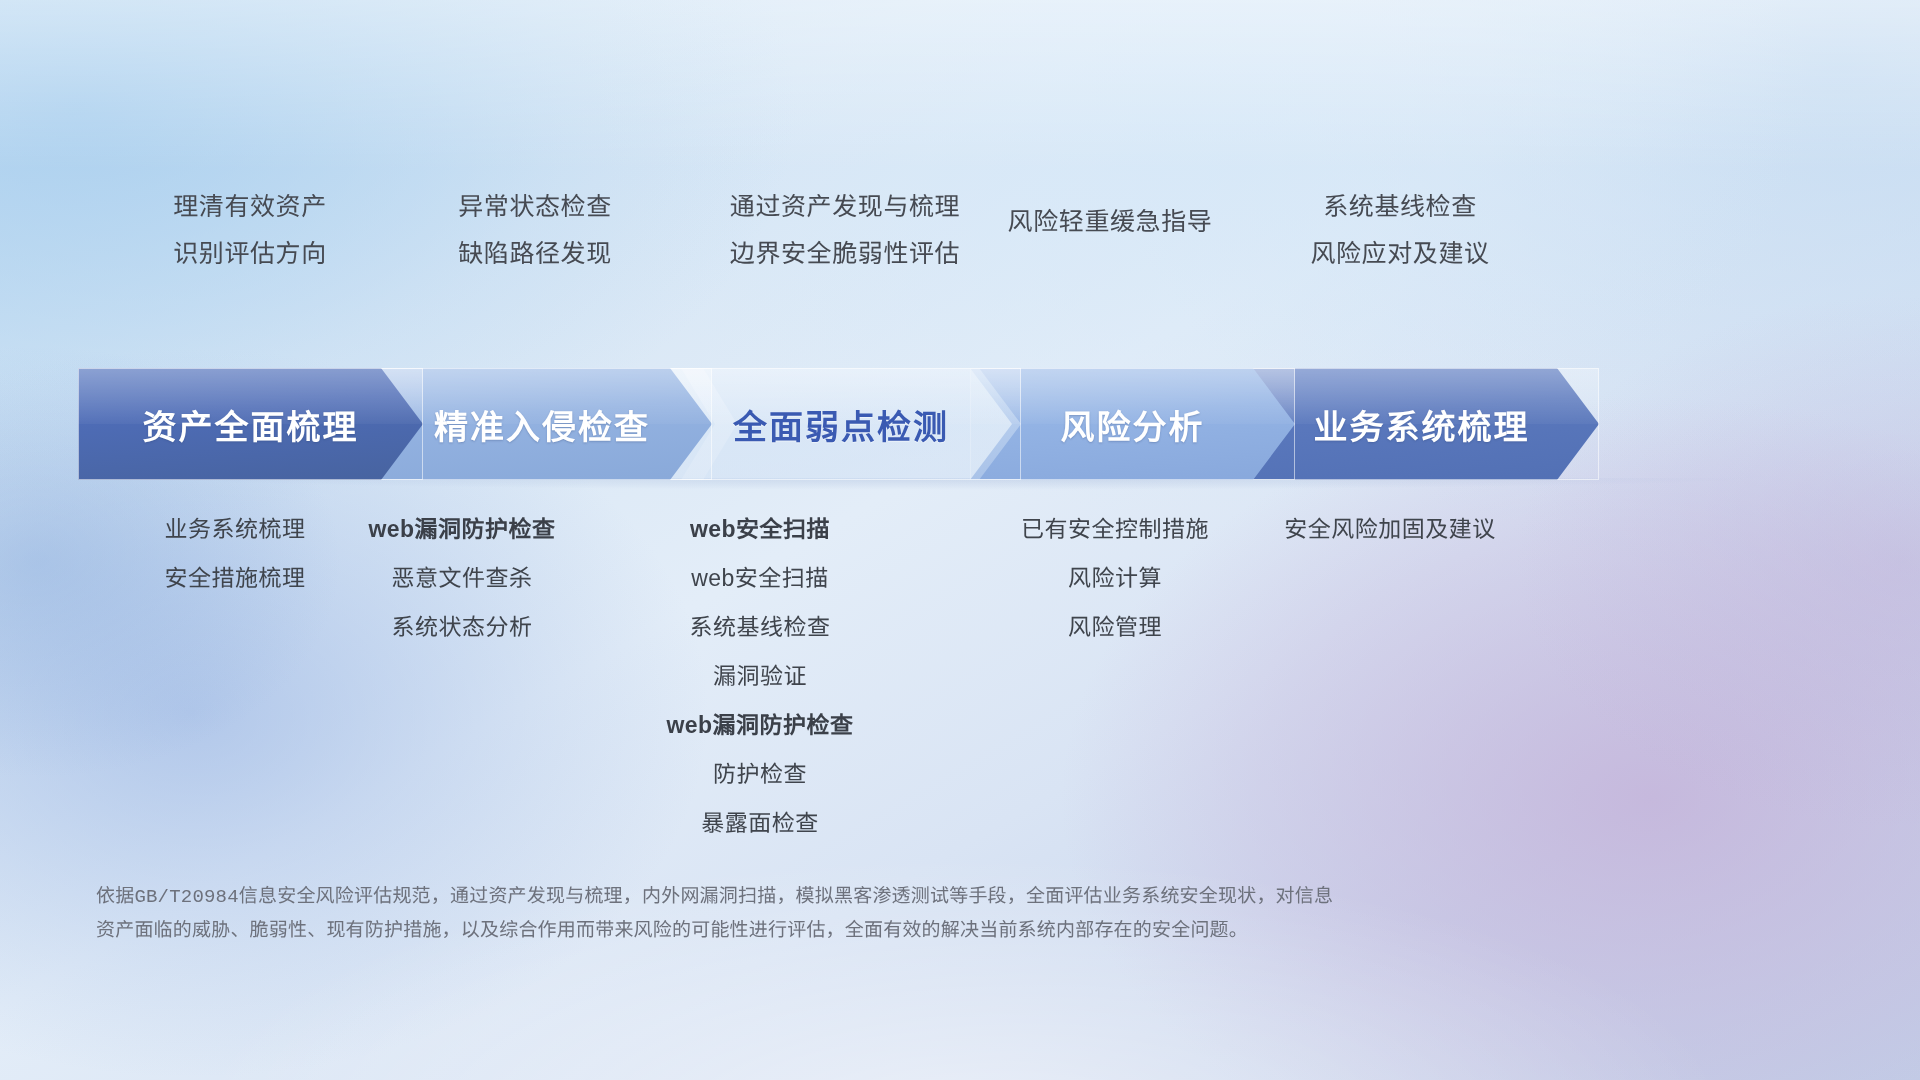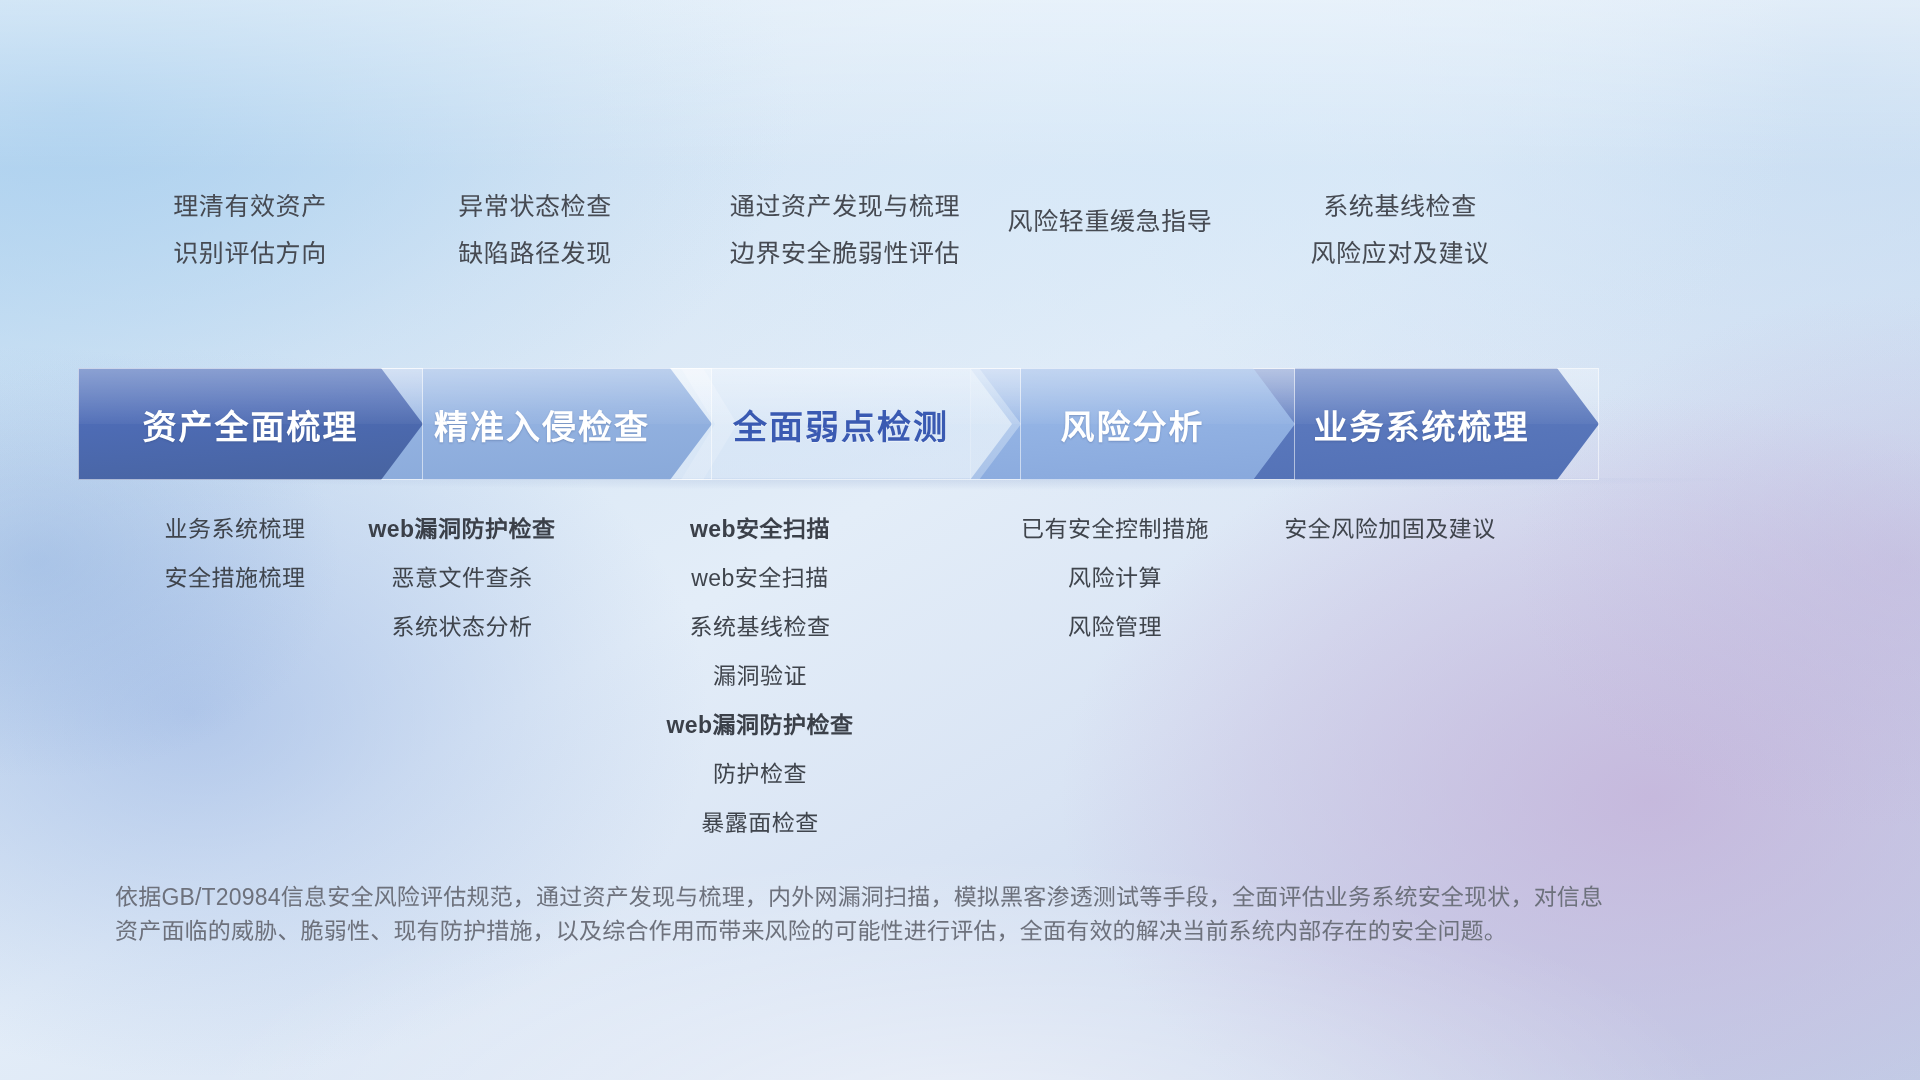--- a/index.html
+++ b/index.html
@@ -122,27 +122,27 @@
     font-size:23px;
     line-height:49px;
     letter-spacing:0.5px;
     white-space:nowrap;
   }
   .det-col .ln{display:block;}
   .det-col .ln.em{font-weight:bold;color:#3b4049;}
 
   
   .footer{
-    position:absolute;left:115px;top:880px;width:1520px;
+    position:absolute;left:96px;top:880px;width:1520px;
     color:#6d717c;
-    font-size:23px;
+    font-size:19px;
     line-height:34px;
     letter-spacing:0.2px;
     text-align:left;
-    font-family:Liberation Sans, sans-serif;
+    font-family:Liberation Mono, monospace;
   }
 </style>
 </head>
 <body>
 
 <div id="slide">
 
   <div class="topnotes">
 
     <div class="note-col" style="left:60px;width:380px;">

